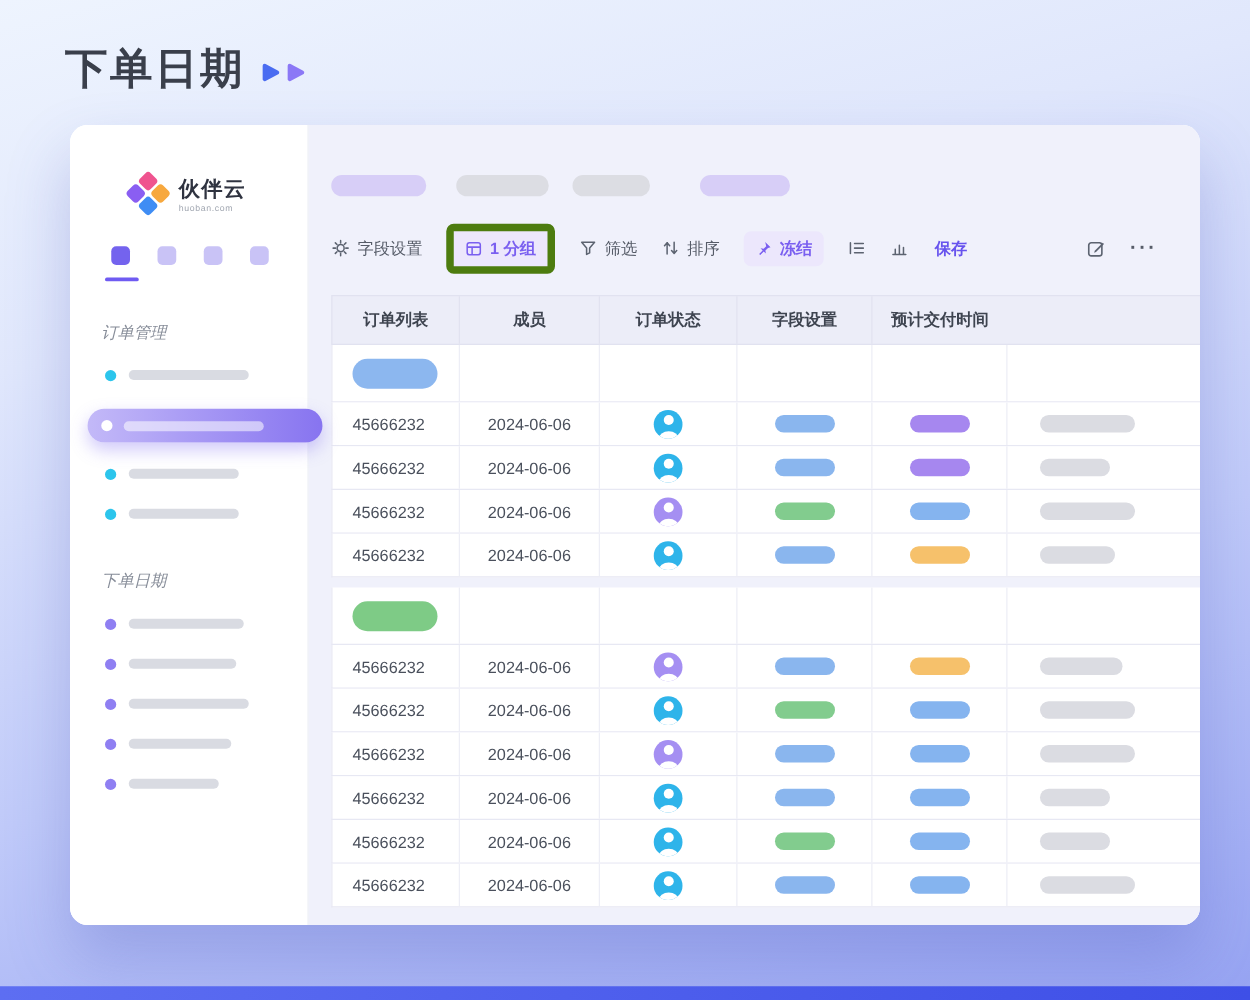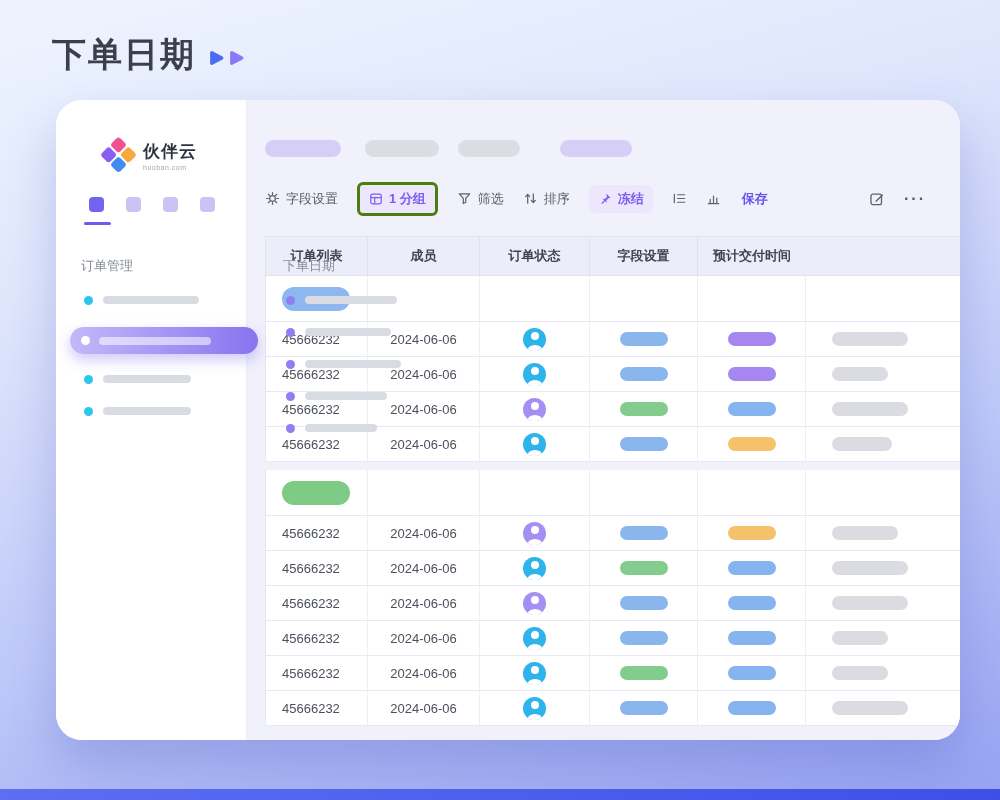--- a/index.html
+++ b/index.html
@@ -16,60 +16,60 @@
     position:absolute;left:0;bottom:0;width:100%;height:11px;
     background:linear-gradient(90deg,#5d6ef2,#3e4fe7);
   }
   
   .page-title-row{position:absolute;left:52px;top:32px;display:flex;align-items:center;gap:12px;}
   .page-title-row h1{margin:0;font-size:34px;font-weight:800;color:#3a3f4b;letter-spacing:2px;}
   .play-icons{display:flex;gap:3px;margin-top:6px;}
   
   .app-card{
     position:absolute;left:56px;top:100px;width:904px;height:640px;
-    background:#fff;border-radius:26px;overflow:hidden;display:flex;
+    background:#fff;border-radius:14px;overflow:hidden;display:flex;
     box-shadow:0 26px 50px rgba(75,85,185,.28);
   }
   
   .sidebar{
     width:190px;min-width:190px;background:#fff;border-right:1px solid #eceef6;
     padding-top:40px;position:relative;z-index:2;display:flex;flex-direction:column;
   }
   .logo{display:flex;align-items:center;gap:11px;justify-content:center;margin-bottom:26px;}
   .logo-mark{width:27px;height:27px;transform:rotate(45deg);display:grid;grid-template-columns:12px 12px;grid-template-rows:12px 12px;gap:2px;}
   .logo-mark span{border-radius:3px;display:block;}
   .lm-1{background:#ef538f;}.lm-2{background:#f7a83e;}.lm-3{background:#8a5ef2;}.lm-4{background:#3f8df4;}
   .logo-text .brand{font-size:17px;font-weight:800;color:#2f3340;letter-spacing:1px;}
   .logo-text .domain{font-size:7px;color:#a0a6b0;letter-spacing:.5px;margin-top:1px;}
   .tab-squares{padding-left:33px;}
   .squares{display:flex;gap:22px;}
   .tab-square{width:15px;height:15px;border-radius:4px;display:block;}
   .tab-underline{width:27px;height:3px;border-radius:2px;background:#6f5bf2;margin:10px 0 0 -5px;}
-  .nav{margin-top:24px;display:flex;flex-direction:row;}
+  .nav{margin-top:24px;display:flex;flex-direction:column;font-style:italic;}
   .nav-section{margin-bottom:10px;}
   .nav-label{padding-left:25px;font-size:13px;color:#878d99;margin:8px 0 20px;}
   .nav-item{display:flex;align-items:center;gap:10px;padding-left:28px;margin-bottom:22px;height:10px;cursor:pointer;}
   .nav-item .dot{width:9px;height:9px;border-radius:50%;flex:none;}
   .nav-item .bar{height:8px;border-radius:4px;background:#d9dbe2;display:block;}
   .nav-item.selected{
     height:27px;border-radius:14px;margin:0 0 20px 14px;width:188px;box-sizing:border-box;
     padding-left:11px;gap:9px;background:linear-gradient(90deg,#c3b9f8 0%,#8774f0 100%);
     box-shadow:0 6px 14px rgba(120,100,240,.35);
   }
   .nav-item.selected .sel-dot{width:9px;height:9px;border-radius:50%;background:#fff;flex:none;}
   .nav-item.selected .sel-bar{width:112px;height:8px;border-radius:4px;background:rgba(255,255,255,.55);}
   
   .content{flex:1;background:#f0f1fb;padding:40px 0 0 18px;overflow:hidden;position:relative;text-align:center;}
   .crumbs{display:flex;align-items:center;height:17px;}
   .crumb-pill{height:17px;border-radius:9px;display:block;}
   .toolbar{display:flex;align-items:center;gap:19px;margin-top:28px;height:27px;padding-right:34px;font-size:13px;color:#565c68;}
   .tbtn{display:flex;align-items:center;gap:6px;cursor:pointer;white-space:nowrap;}
   .tbtn svg{display:block;}
   .chip{padding:5px 9px;border-radius:6px;background:#ece7fc;color:#7a5ff0;font-weight:700;}
-  .chip.bordered{border:3px solid #4d7c0f;}
+  .chip.bordered{border:6px solid #4d7c0f;}
   .save{color:#6753ee;font-weight:700;margin-left:2px;}
   .spacer{flex:1;}
   .more{font-size:16px;font-weight:700;letter-spacing:2px;color:#565c68;}
   
   .table{margin-top:24px;width:700px;}
   .grid-cols{display:grid;grid-template-columns:102px 112px 110px 108px 108px 160px;}
   .thead{background:#ecedf8;border:1px solid #e1e2f0;box-sizing:border-box;height:40px;}
   .th{display:flex;align-items:center;justify-content:center;font-weight:700;font-size:13px;color:#3e4450;border-right:1px solid #e1e2f0;box-sizing:border-box;cursor:pointer;}
   .th:last-child{border-right:none;}
   .tr{background:#fff;border-left:1px solid #e7e8f3;border-right:1px solid #e7e8f3;border-bottom:1px solid #e7e8f3;height:35px;box-sizing:border-box;}

